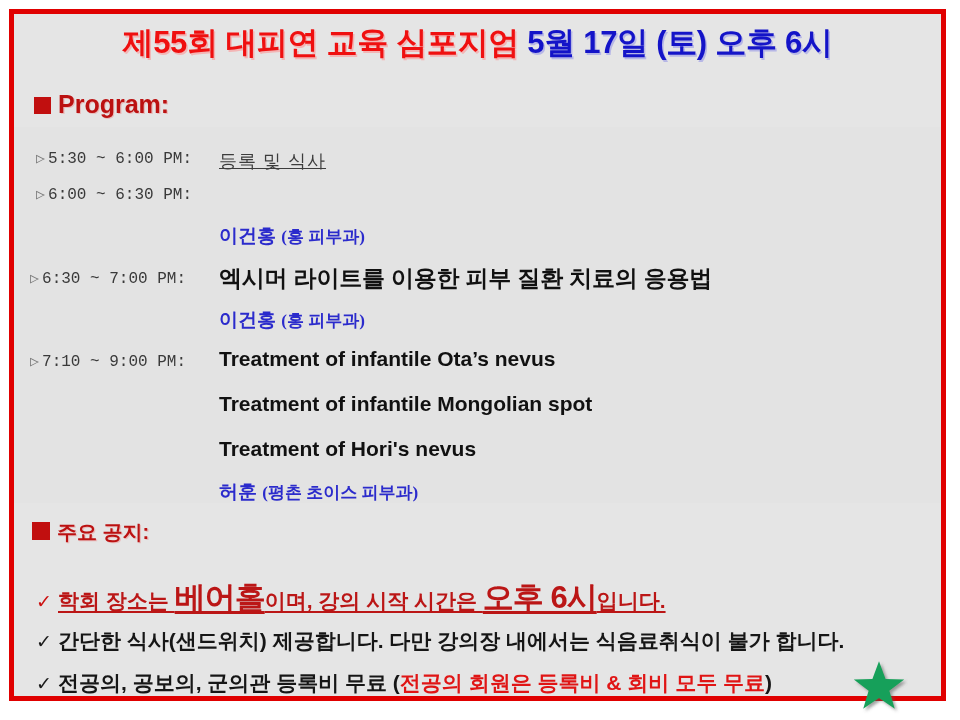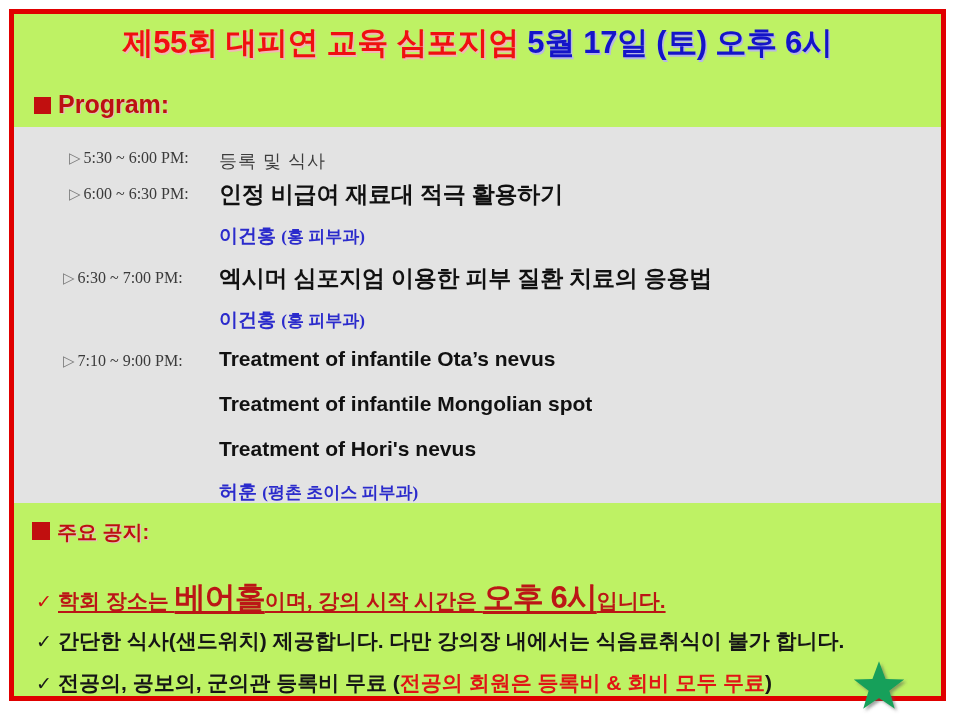--- a/index.html
+++ b/index.html
@@ -16,21 +16,21 @@
   }
 
   #poster {
     position: absolute;
     left: 9px;
     top: 9px;
     width: 937px;
     height: 692px;
     box-sizing: border-box;
     border: 5px solid #e00000;
-    background: #bef264;
+    background: #e5e5e5;
   }
 
   
   .title-bar {
     position: absolute;
     left: 0;
     top: 8px;
     width: 100%;
     text-align: center;
     font-size: 31px;
@@ -85,22 +85,21 @@
     top: 113px;
     width: 927px;
     height: 376px;
     background: #e3e3e3;
   }
   .time {
     position: absolute;
     font-size: 16px;
     color: #3a3a3a;
     white-space: nowrap;
-    font-family: Liberation Serif, serif;
-    margin-left: 33px;
+    font-family: Liberation Mono, monospace;
   }
   .tri {
     color: #7a7a7a;
     font-size: 15px;
     margin-right: 3px;
   }
 
   .t-plain {
     position: absolute;
     font-size: 18px;
@@ -196,35 +195,34 @@
 
   <div class="section-head" id="program-head">
     <span class="sq"></span><span>Program:</span>
   </div>
 
   <div id="program-panel">
 
     <div class="time" style="left:22px; top:22px;">
       <span class="tri">▷</span><span>5:30 ~ 6:00 PM:</span>
     </div>
-    <div class="t-plain" style="left:205px; top:22px;">등록 및 식사</div>
+    <div class="t-plain" style="left:205px; top:22px;text-decoration:underline;">등록 및 식사</div>
 
     <div class="time" style="left:22px; top:58px;">
       <span class="tri">▷</span><span>6:00 ~ 6:30 PM:</span>
     </div>
-    <div class="t-title" style="left:205px; top:52px;">인정 비급여 재료대 적극 활용하기</div>
     <div class="t-speaker" style="left:205px; top:96px;">
       <span>이건홍</span>
       <span class="affil">(홍 피부과)</span>
     </div>
 
     <div class="time" style="left:16px; top:142px;">
       <span class="tri">▷</span><span>6:30 ~ 7:00 PM:</span>
     </div>
-    <div class="t-title" style="left:205px; top:136px;">엑시머 심포지엄 이용한 피부 질환 치료의 응용법</div>
+    <div class="t-title" style="left:205px; top:136px;">엑시머 라이트를 이용한 피부 질환 치료의 응용법</div>
     <div class="t-speaker" style="left:205px; top:180px;">
       <span>이건홍</span>
       <span class="affil">(홍 피부과)</span>
     </div>
 
     <div class="time" style="left:16px; top:225px;">
       <span class="tri">▷</span><span>7:10 ~ 9:00 PM:</span>
     </div>
     <div class="t-en" style="left:205px; top:220px;">Treatment of infantile Ota’s nevus</div>
     <div class="t-en" style="left:205px; top:265px;">Treatment of infantile Mongolian spot</div>

